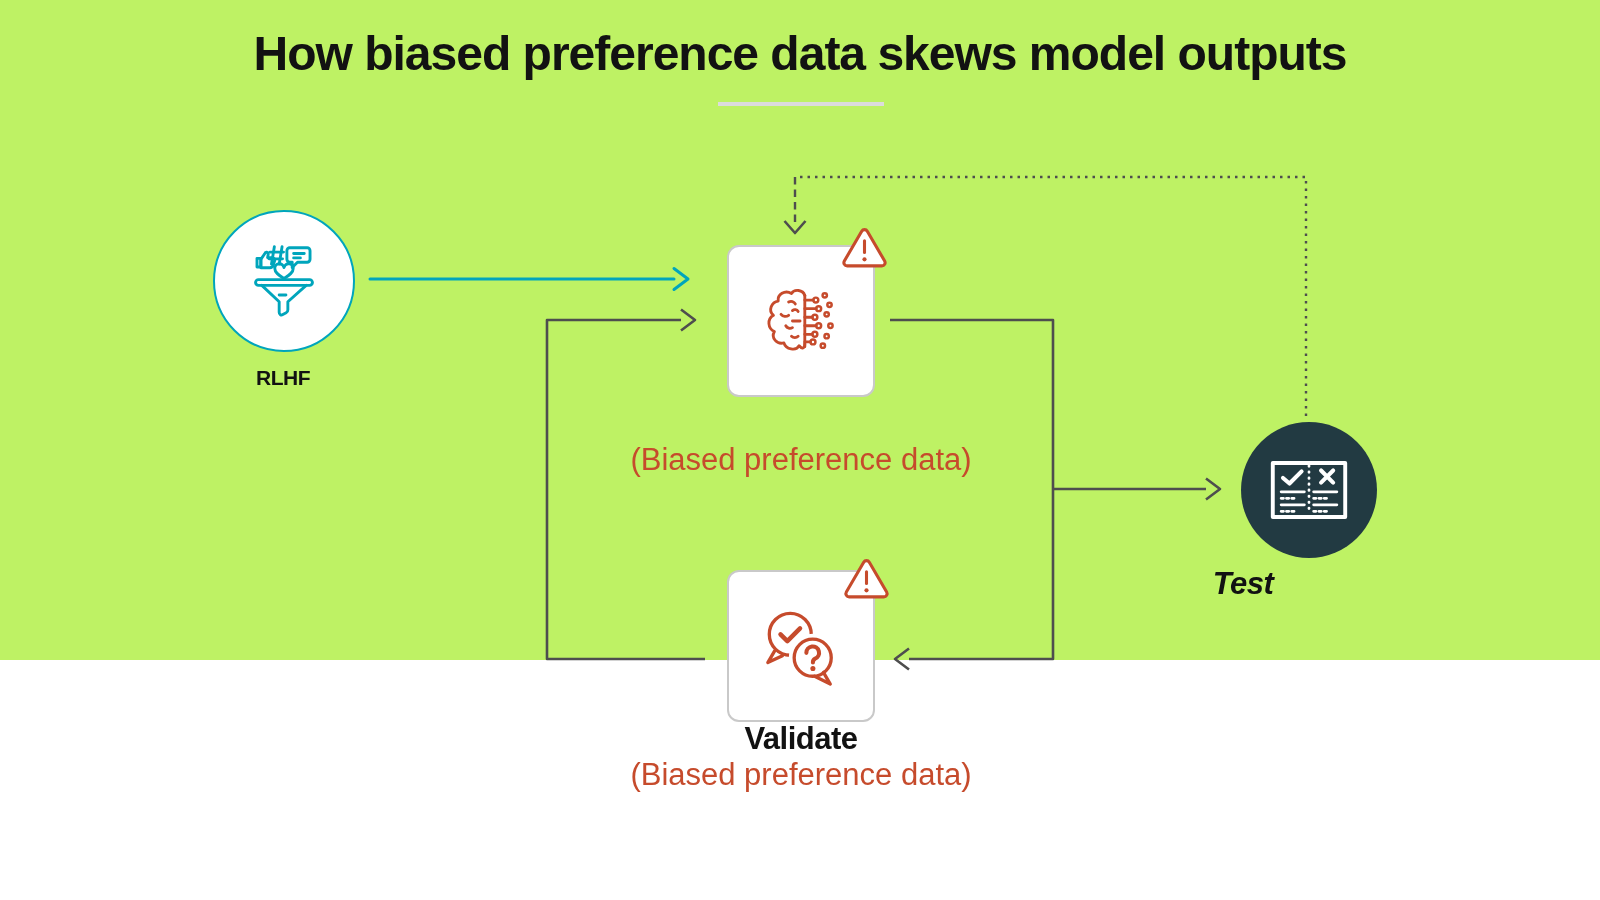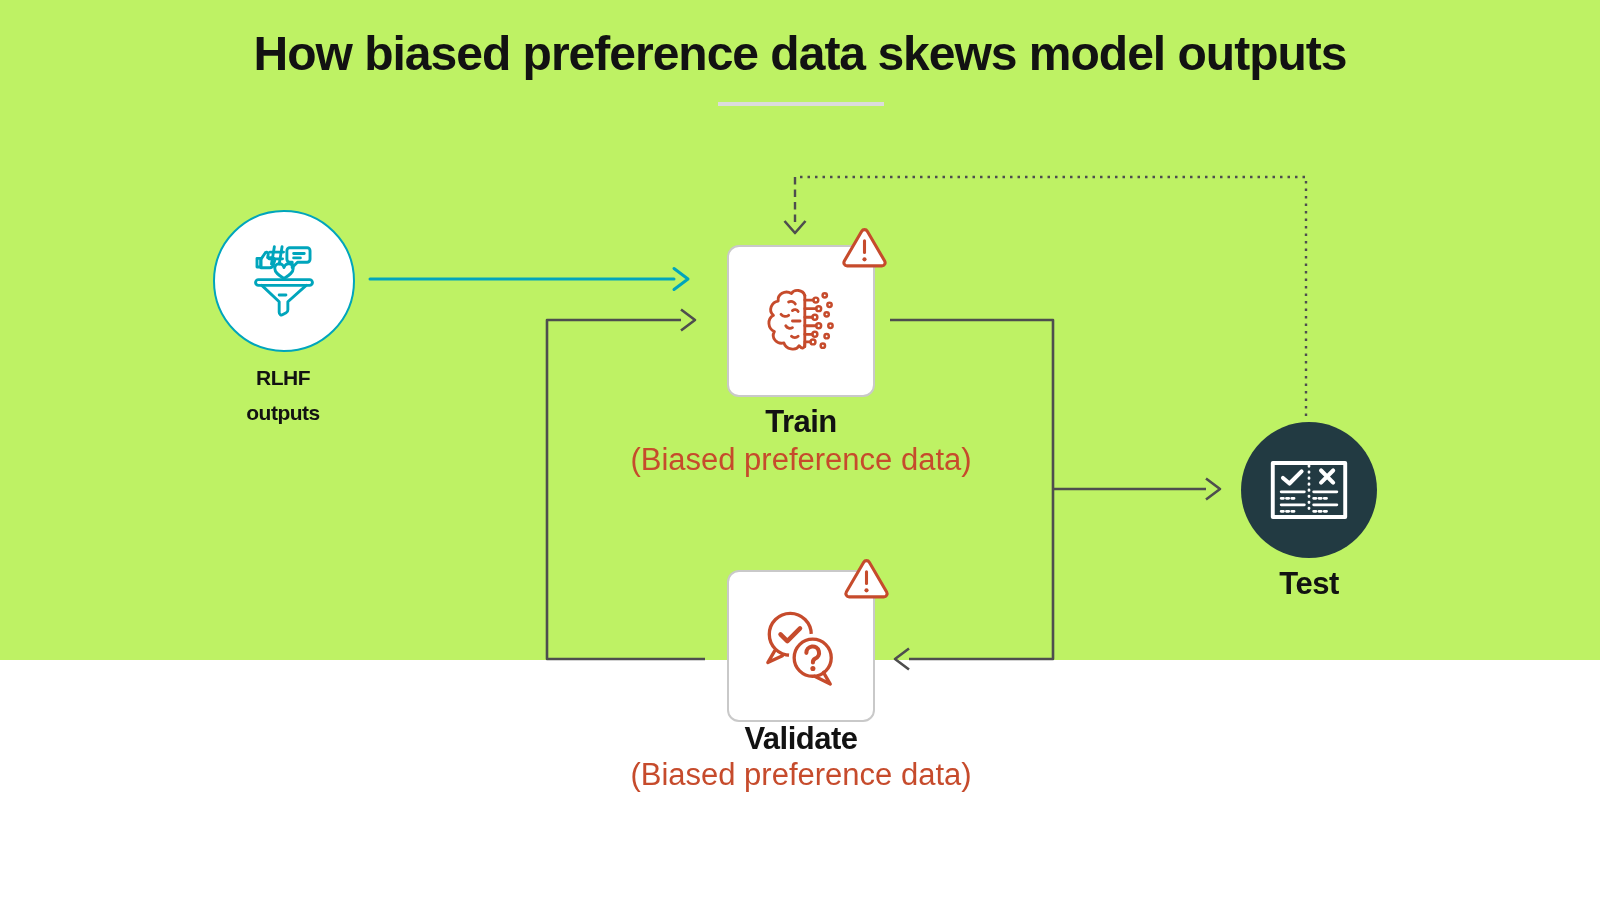--- a/index.html
+++ b/index.html
@@ -31,21 +31,21 @@
   .warn-train{left:841px;top:227px;}
   .warn-validate{left:843px;top:558px;}
   .warn-tri{fill:#fff;stroke:var(--orange,#c64b2c);stroke-width:3.4;stroke-linejoin:round;}
   .warn-line{stroke:var(--orange,#c64b2c);stroke-width:3.4;stroke-linecap:round;fill:none;}
   .dot-orange{fill:var(--orange,#c64b2c);stroke:none;}
 
   .label{position:absolute;width:400px;text-align:center;font-size:31px;font-weight:800;
          letter-spacing:-0.5px;color:var(--text,#121212);}
   .train-label{left:601px;top:404px;}
   .validate-label{left:601px;top:721px;}
-  .test-label{left:1109px;top:566px;}
+  .test-label{left:1043px;top:566px;font-style:italic;}
   .sublabel{position:absolute;left:601px;width:400px;text-align:center;font-size:31px;color:var(--orange,#c64b2c);}
   .train-sub{top:442px;}
   .validate-sub{top:757px;}
 
   .test-circle{position:absolute;left:1241px;top:422px;width:136px;height:136px;border-radius:50%;
                background:var(--test-fill,#223a42);display:flex;align-items:center;justify-content:center;}
 
   .ic-teal{stroke:var(--teal,#00a5bc);fill:none;stroke-linecap:round;stroke-linejoin:round;}
   .ic-orange{stroke:var(--orange,#c64b2c);fill:none;stroke-linecap:round;stroke-linejoin:round;}
   .ic-white{stroke:#fff;fill:none;stroke-linecap:round;stroke-linejoin:round;}
@@ -98,21 +98,20 @@
         <path d="M42,13 h11 M42,17.5 h7"></path>
         <path d="M32,39 c-5,-3.3 -9.5,-6 -9.5,-10.2 a4.8,4.8 0 0 1 9.5,-1.3 a4.8,4.8 0 0 1 9.5,1.3 c0,4.2 -4.5,6.9 -9.5,10.2 z"></path>
         <rect x="2.5" y="40" width="59" height="6" rx="3"></rect>
         <path d="M9,46 L27,63 v11 c0,2.3 1.9,3.3 3.8,2.3 l3.4,-1.8 c1.5,-0.8 1.8,-1.7 1.8,-3.3 V63 L55,46"></path>
         <path d="M27,56 h7"></path>
       </g>
     </svg>
   </div>
   <div class="rlhf-label">
     <div>RLHF</div>
-    <div>outputs</div>
   </div>
 
   <div class="box train-box">
     <svg width="76" height="76" viewBox="0 0 80 80" xmlns="http://www.w3.org/2000/svg">
       <g class="ic-orange" stroke-width="3">
         <path d="M44,13 V67"></path>
         <path d="M44,13 C42,7 33,6 30,11 C23,7 15,12 16,19 C9,20 5,29 11,34 C4,38 5,48 12,51 C8,58 15,65 22,63 C24,70 35,72 38,66 C41,70 44,69 44,64"></path>
         <path d="M27,20 a5,5 0 0 1 7,2"></path>
         <path d="M19,33 a6,6 0 0 0 8,1"></path>
         <path d="M31,29 a4,4 0 0 1 6,1"></path>
@@ -135,21 +134,20 @@
         <circle cx="67" cy="56" r="2.3"></circle>
         <circle cx="63" cy="66" r="2.3"></circle>
       </g>
     </svg>
   </div>
   <svg class="warn warn-train" width="47" height="42" viewBox="0 0 52 46" xmlns="http://www.w3.org/2000/svg">
     <path class="warn-tri" d="M22.9,4.4 a3.6,3.6 0 0 1 6.2,0 L48.3,37.4 a3.6,3.6 0 0 1 -3.1,5.4 H6.8 a3.6,3.6 0 0 1 -3.1,-5.4 Z"></path>
     <path class="warn-line" d="M26,15 V28"></path>
     <circle class="dot-orange" cx="26" cy="35.5" r="2.3"></circle>
   </svg>
-  <div class="label train-label">Train</div>
   <div class="sublabel train-sub">(Biased preference data)</div>
 
   <div class="box validate-box">
     <svg width="82" height="80" viewBox="0 0 84 82" xmlns="http://www.w3.org/2000/svg">
       <g class="ic-orange" stroke-width="3.4">
         <circle cx="31" cy="29" r="21.5"></circle>
         <path d="M15,46 L8,58 L23,51"></path>
       </g>
       <path class="ic-orange" stroke-width="4.6" d="M21,29 l7,7 l13,-13"></path>
       <circle class="halo" cx="54" cy="53" r="19" stroke-width="11"></circle>

